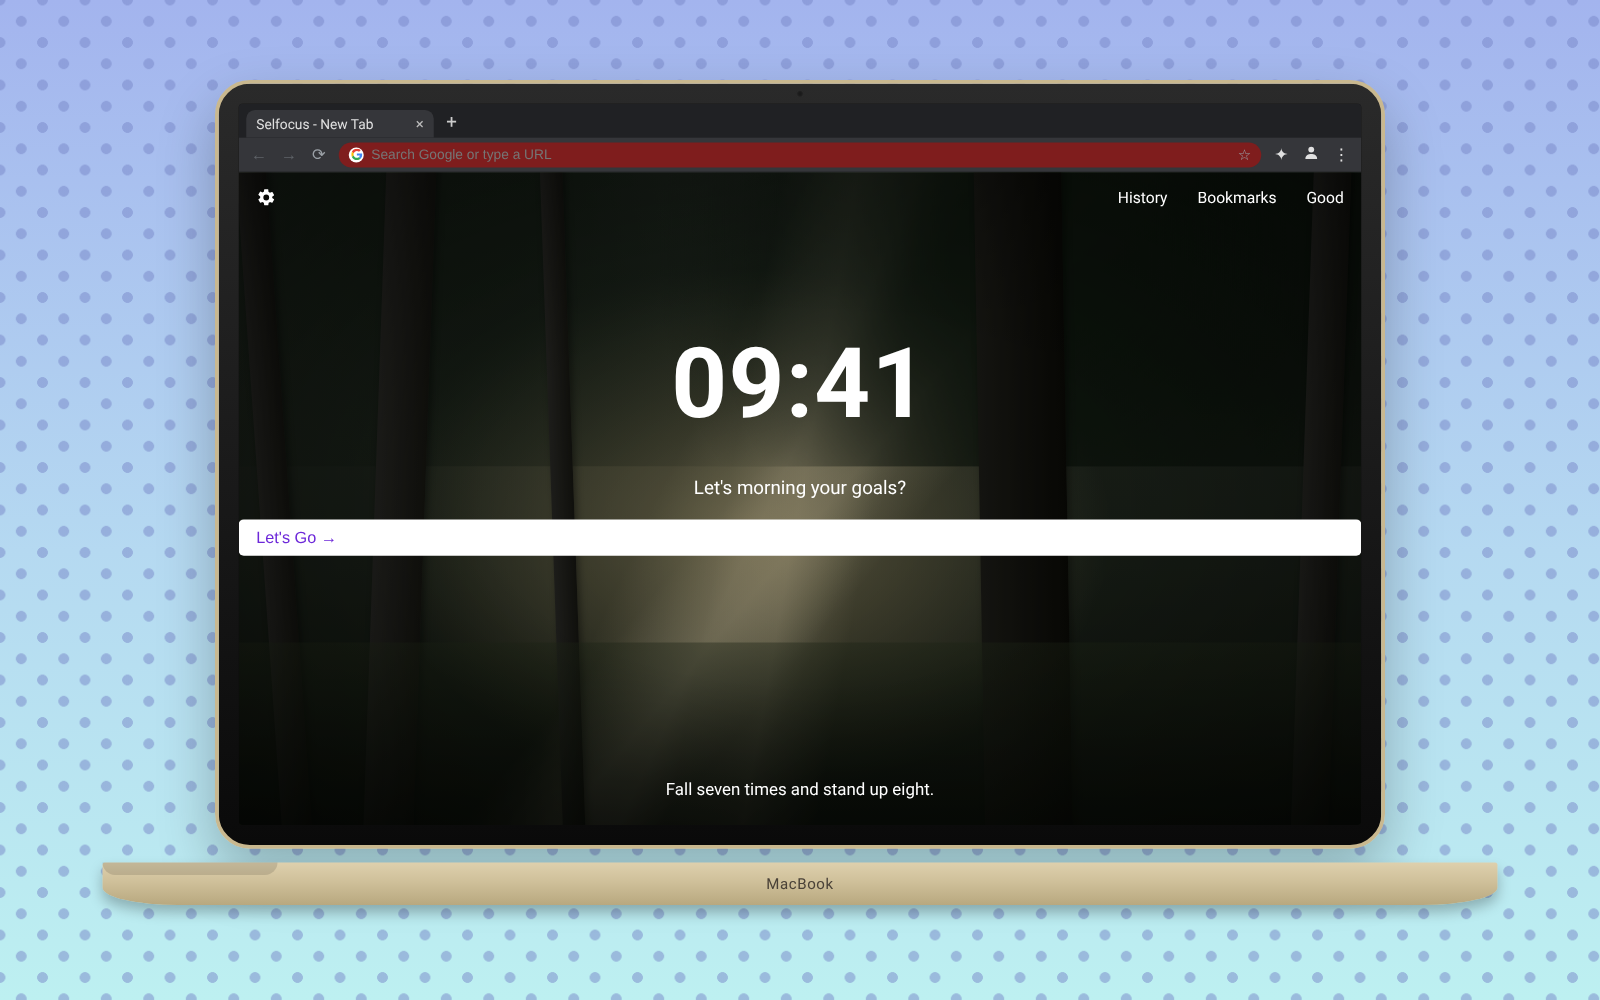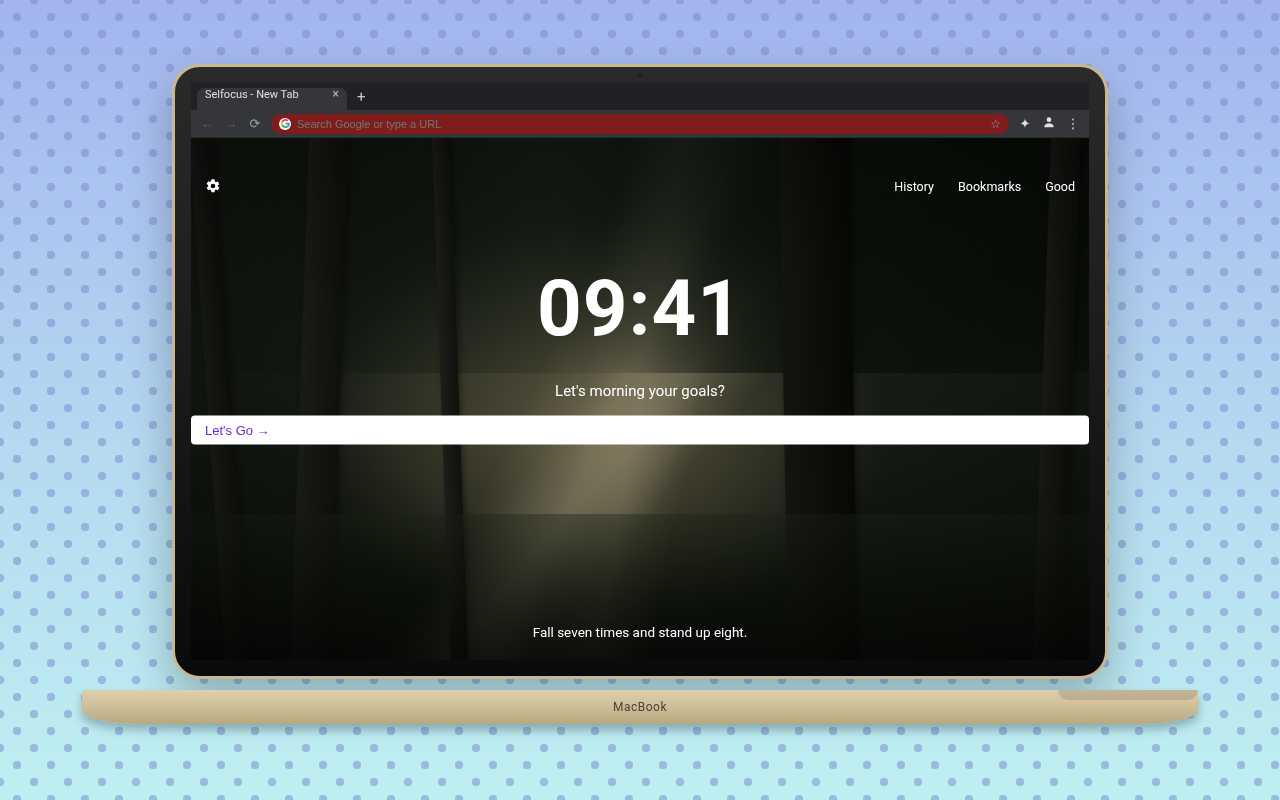--- a/index.html
+++ b/index.html
@@ -35,42 +35,42 @@
   .screen {
     position: absolute; inset: 16px;
     background:#111; border-radius: 3px; overflow: hidden;
   }
   .base {
     position: absolute; left: -90px; right: -90px; bottom: 0;
     height: 34px;
     background: linear-gradient(180deg,#ded0ad 0%, #cfc09a 45%, #b8a87f 100%);
     border-radius: 2px 2px 60px 60px / 2px 2px 14px 14px;
     box-shadow: 0 6px 10px rgba(0,0,0,0.25);
-    display:flex; align-items:flex-start; justify-content:flex-end;
+    display:flex; align-items:flex-start; justify-content:flex-start;
   }
   .base::before{
     content:""; position:absolute; bottom:-4px; left:3%; right:3%; height:10px;
     background:linear-gradient(180deg,#8d7f5e,#6a5f44); border-radius: 0 0 40px 40px; z-index:-1;
   }
   .notch {
     width: 140px; height: 10px; background: rgba(0,0,0,0.12);
     border-radius: 0 0 12px 12px;
   }
   .base-label{
     position:absolute; top:10px; left:0; right:0; text-align:center;
     font-size:12px; color:#4a4238; letter-spacing:0.5px;
   }
 
   
   .tabstrip {
     height: 27px; background:#202124; display:flex; align-items:flex-end; padding: 0 6px;
   }
   .tab {
     background:#35363a; color:#e0e0e0; font-size:11px;
-    height:22px; min-width:150px; display:flex; justify-content:space-between;
+    height:22px; min-width:150px; display:flex; align-items:center; justify-content:space-between;
     padding:0 8px; border-radius:7px 7px 0 0;
   }
   .tab-close{ color:#bbb; font-size:12px; line-height:1; }
   .newtab { color:#ccc; font-size:15px; margin-left:10px; margin-bottom:4px; cursor:pointer;}
   .toolbar {
     height:28px; background:#35363a; display:flex; align-items:center; gap:8px; padding:0 8px;
     border-bottom:1px solid #2a2b2e;
   }
   .nav-ico { color:#9aa0a6; font-size:13px; width:16px; text-align:center; cursor:pointer;}
   .nav-ico.disabled{ color:#5f6368; }
@@ -118,21 +118,21 @@
   }
   .ground{ position:absolute; left:0; right:0; bottom:0; height:28%;
     background: linear-gradient(180deg, rgba(40,50,30,0.4), rgba(10,14,8,0.7));
   }
   .vignette{ position:absolute; inset:0; background: radial-gradient(ellipse at center, transparent 40%, rgba(0,0,0,0.45) 100%);}
   .darken{ position:absolute; inset:0; background: rgba(0,0,0,0.30);}
 
   .overlay { position:absolute; inset:0; color:#fff; }
   .top-row{
     position:absolute; top:12px; left:14px; right:14px;
-    display:flex; align-items:center; justify-content:space-between;margin-top:28px;
+    display:flex; align-items:center; justify-content:space-between;
   }
   .gear{ cursor:pointer; }
   .gear svg{ width:16px; height:16px; fill:#fff; display:block;}
   .links{ display:flex; gap:24px; font-size:12.5px; }
   .links span{ cursor:pointer; }
 
   .center{
     position:absolute; top:42%; left:0; right:0;
     transform:translateY(-50%);
     display:flex; flex-direction:column; text-align:center;

